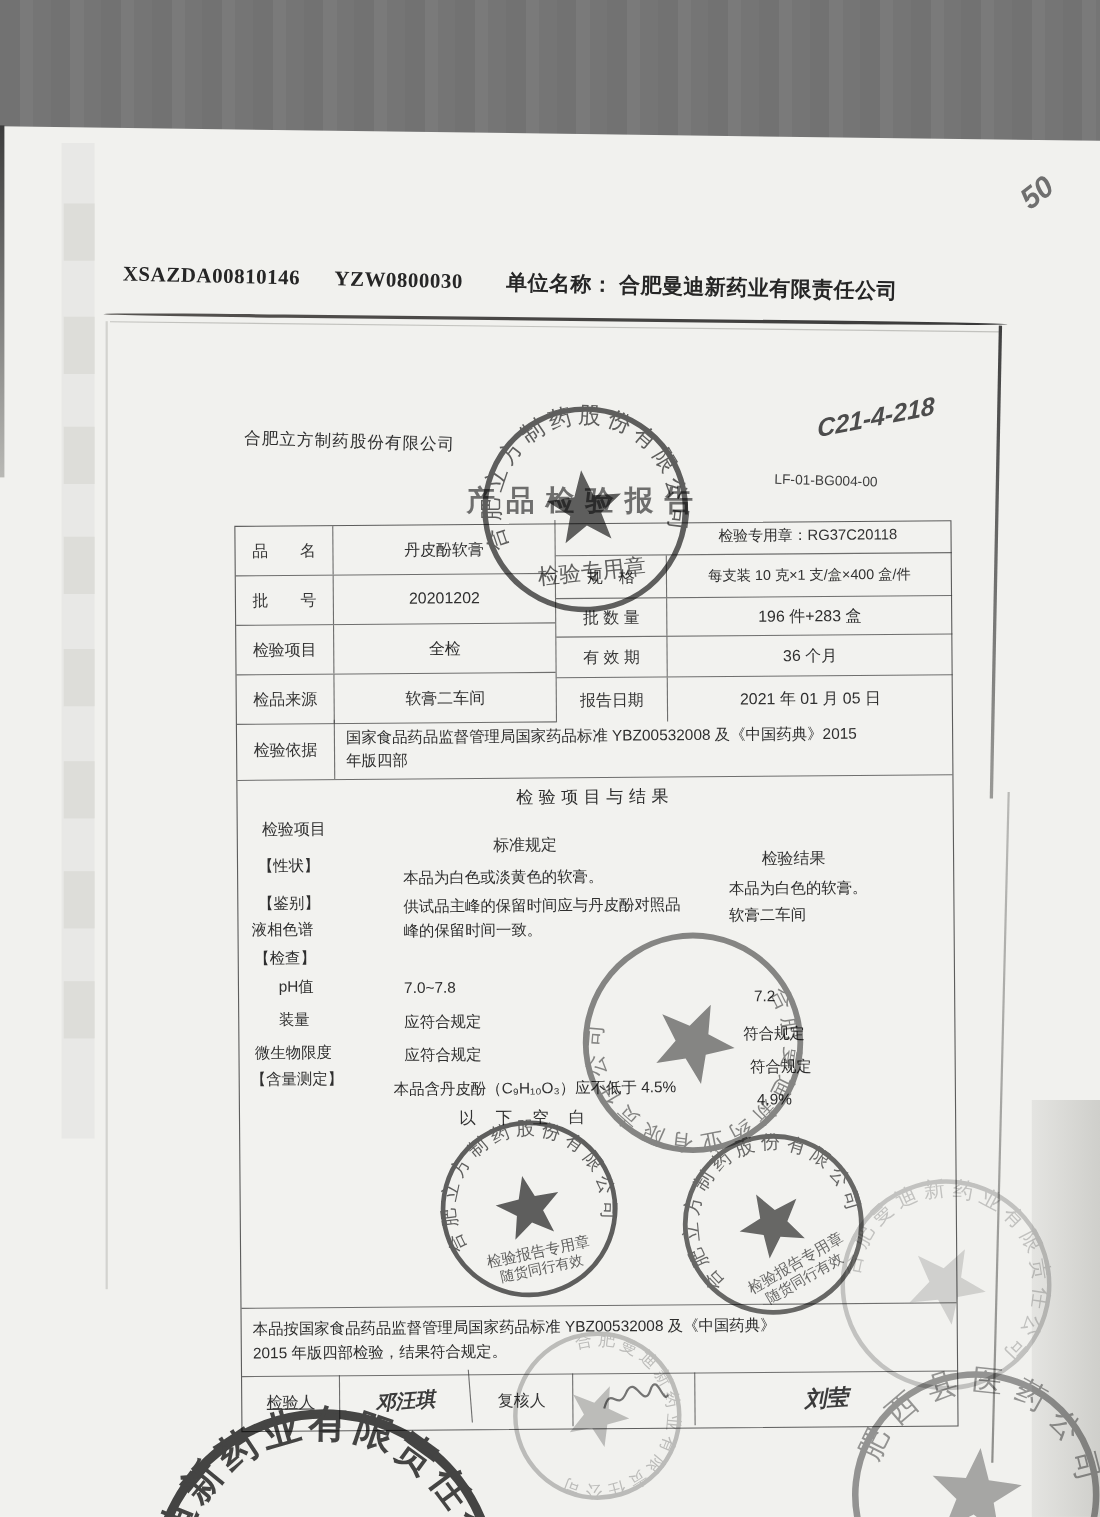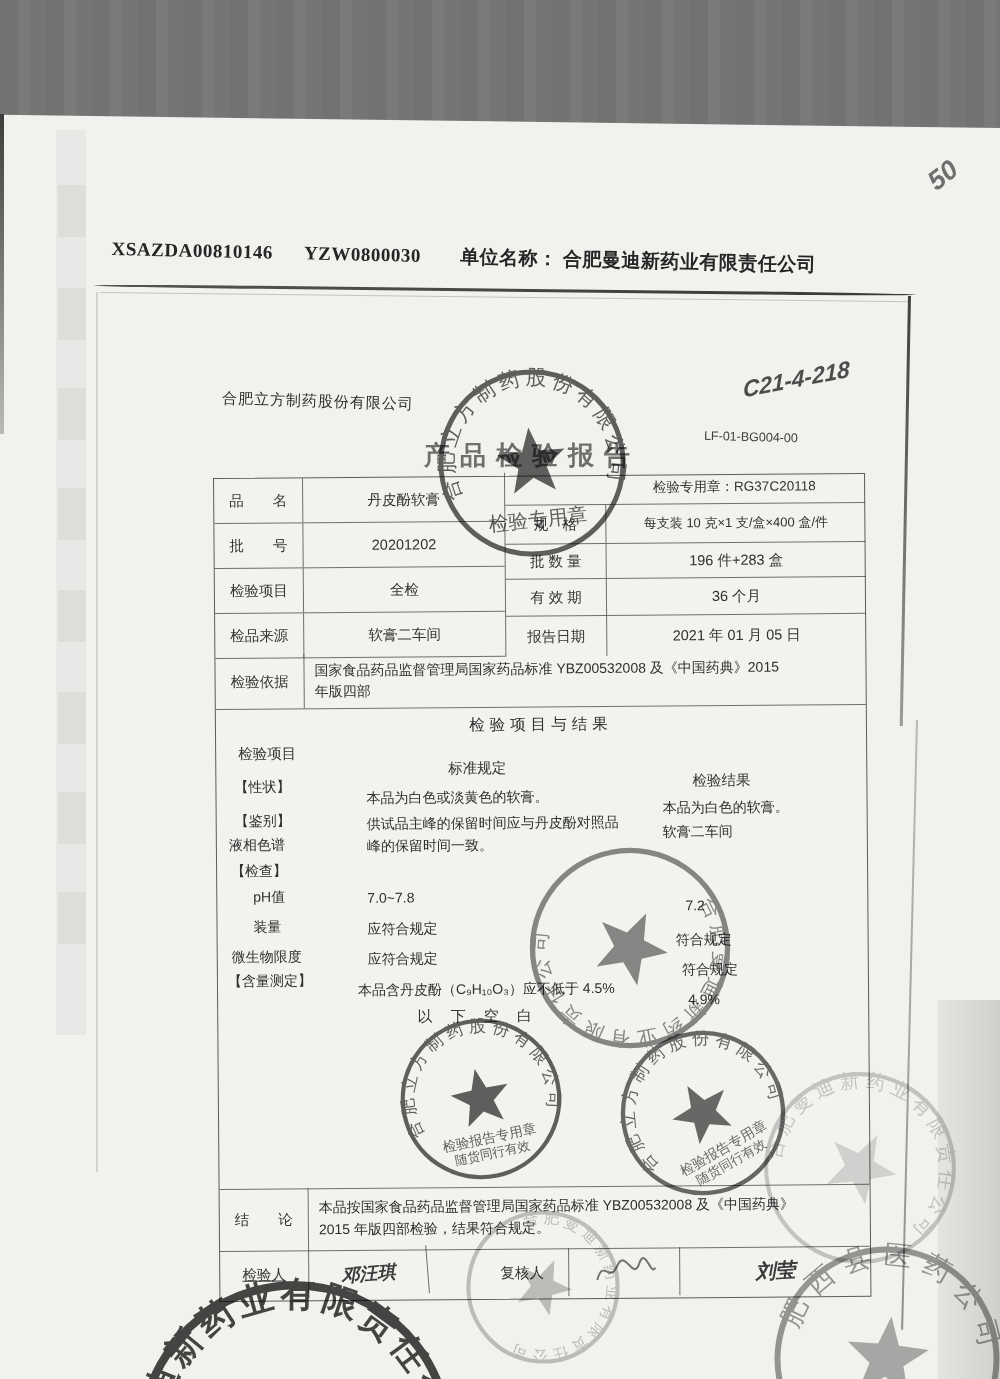--- a/index.html
+++ b/index.html
@@ -162,31 +162,30 @@
     <div class="abs rtext" style="left:464px;top:256px;">符合规定</div>
 
     <div class="abs rtext" style="left:10px;top:264px;text-align:right;">【含量测定】</div>
     <div class="abs rtext" style="left:140px;top:274px;">本品含丹皮酚（C₉H₁₀O₃）应不低于 4.5%</div>
     <div class="abs rtext" style="left:470px;top:286px;">4.9%</div>
 
     <div class="abs" style="left:0;top:300px;width:520px;text-align:center;font-size:15px;letter-spacing:7px;color:#333;">以 下 空 白</div>
   </div>
 
   <div class="abs irow" style="left:0;top:710px;width:650px;height:62px;">
-    <div class="lab" style="width:88px;">结　　论</div>
     <div style="flex:1;padding:8px 4px 0 10px;font-size:14px;color:#2d2d2d;line-height:22px;">
       <div>本品按国家食品药品监督管理局国家药品标准 YBZ00532008 及《中国药典》</div>
       <div>2015 年版四部检验，结果符合规定。</div>
     </div>
   </div>
 
   <div class="abs" style="left:0;top:772px;width:650px;height:48px;display:flex;">
     <div class="lab" style="width:88px;text-decoration:underline;">检验人</div>
     <div class="val hand" style="width:118px;flex:none;border-right:1.6px solid rgba(60,60,60,.72);font-size:18px;font-weight:bold;transform:rotate(-4deg);">邓汪琪</div>
-    <div class="lab" style="width:92px;border-left:none;margin-left:48px;">复核人</div>
+    <div class="lab" style="width:92px;border-left:none;">复核人</div>
     <div class="val" style="width:110px;flex:none;border-right:1.6px solid rgba(60,60,60,.72);position:relative;">
       <svg width="70" height="36" viewBox="0 0 70 36">
         <path d="M8,26 C14,4 20,30 28,12 S44,28 50,10 S62,24 66,14" fill="none" stroke="#4a4a4a" stroke-width="2" opacity=".75"></path>
       </svg>
     </div>
     <div class="val hand" style="font-size:20px;font-weight:bold;transform:rotate(-3deg);">刘莹</div>
   </div>
 </div>
 
 <svg class="stamp" style="left:433px;top:364px;width:198px;height:198px;color:#4d4d4d;opacity:.88;transform:rotate(-6deg);" viewBox="0 0 200 200">

